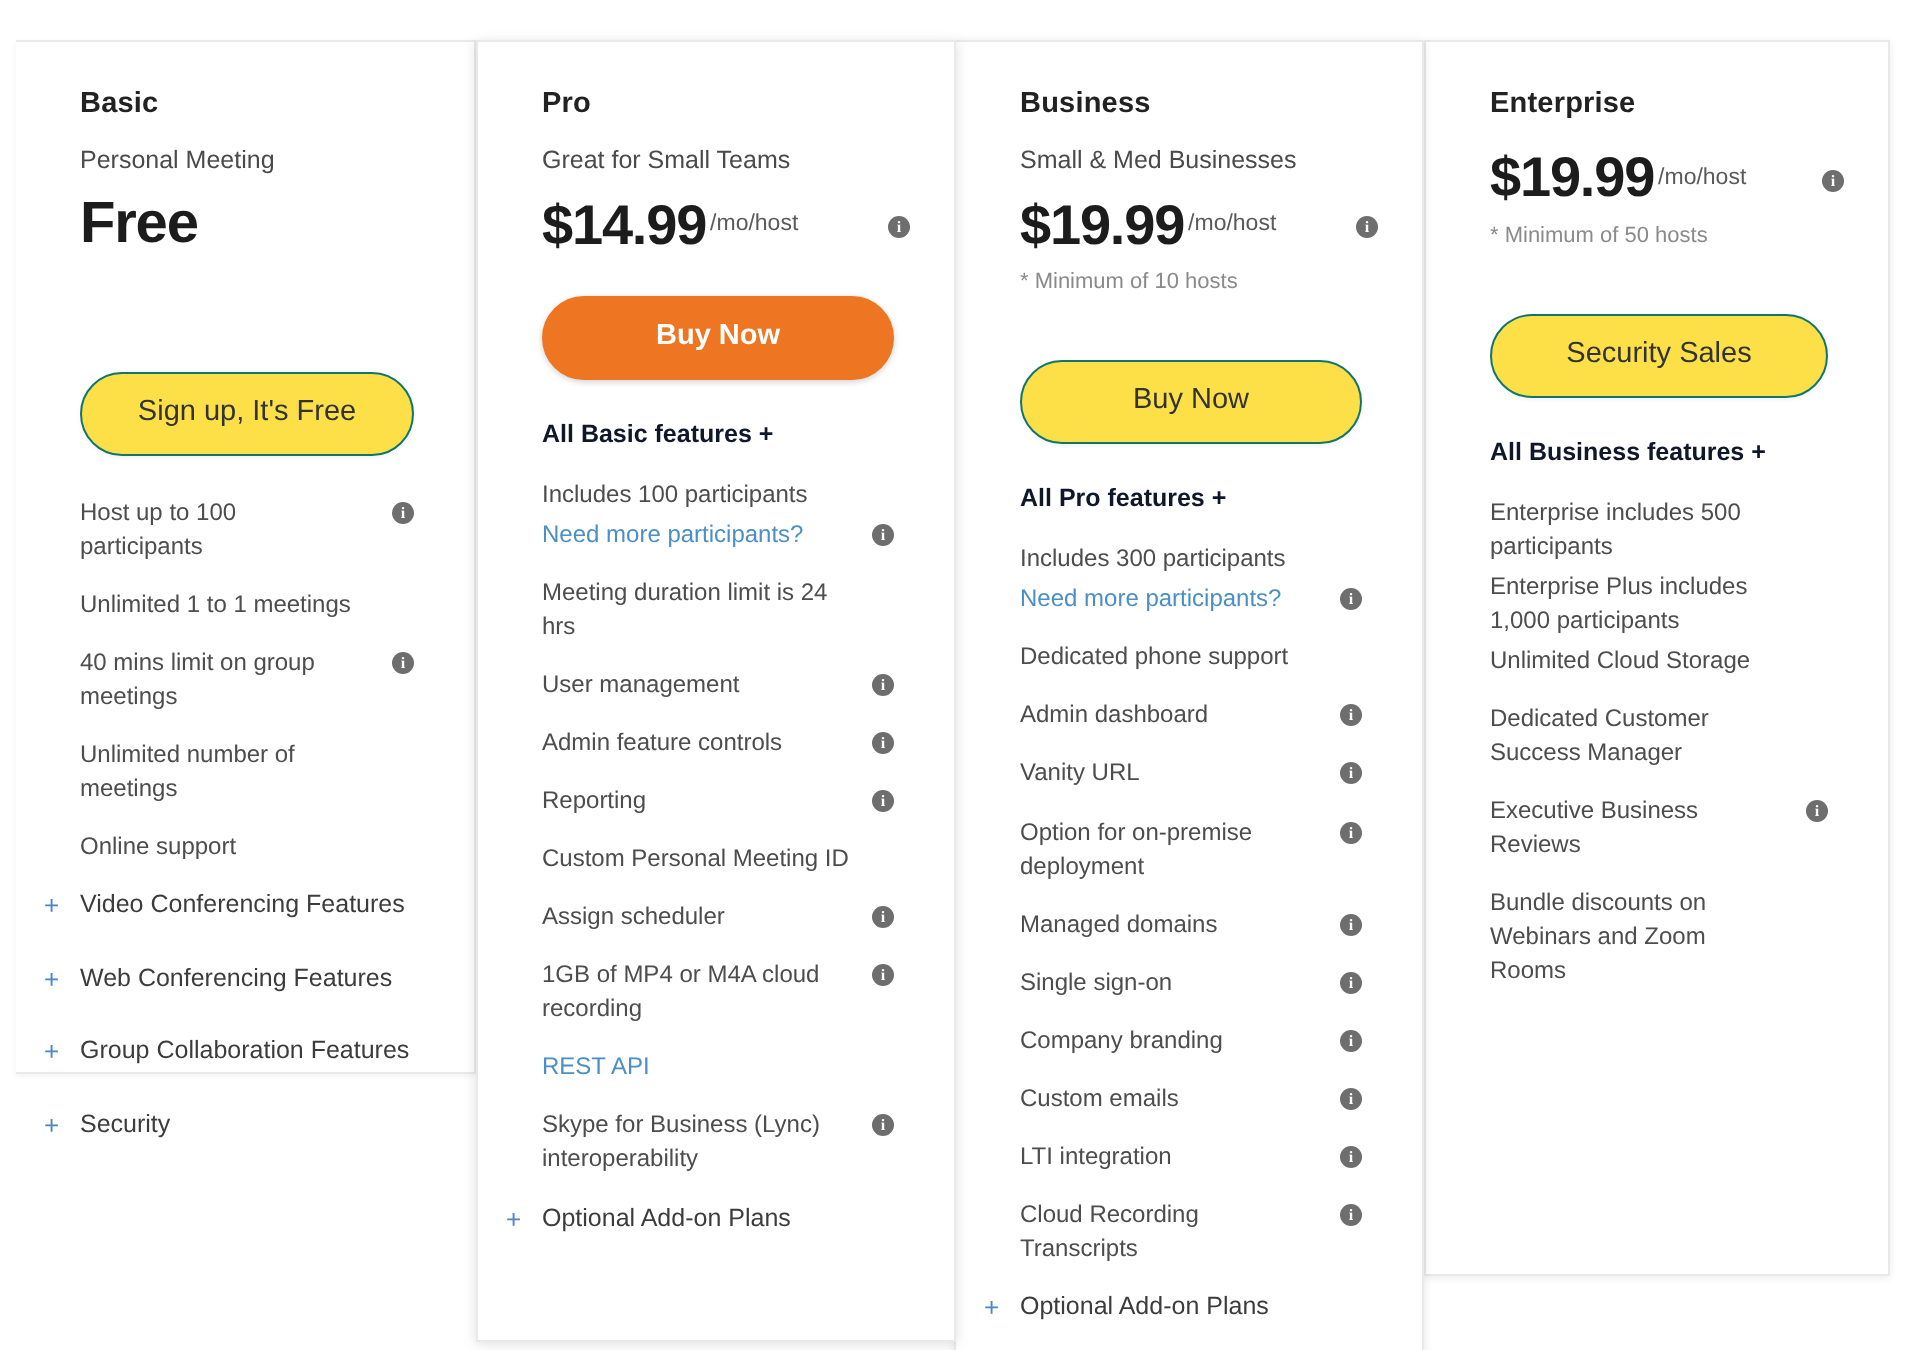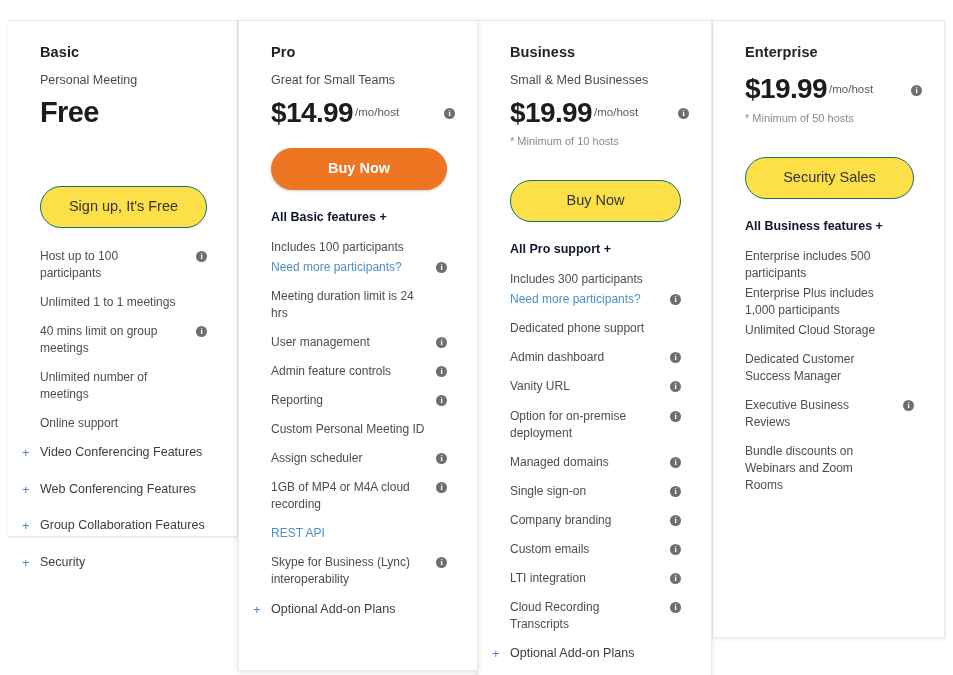--- a/index.html
+++ b/index.html
@@ -321,21 +321,21 @@
     <div class="plan-card business">
       <div class="plan-name">Business</div>
       <div class="plan-tagline">Small &amp; Med Businesses</div>
       <div class="price-row">
         <span class="price-main">$19.99</span>
         <span class="price-unit">/mo/host</span>
         <span class="info-icon price-info">i</span>
       </div>
       <div class="price-note">* Minimum of 10 hosts</div>
       <div class="cta outline">Buy Now</div>
-      <div class="features-head">All Pro support +</div>
+      <div class="features-head">All Pro features +</div>
       <ul class="feature-list">
         <li class="feature-item tight">
           <span class="feature-text">Includes 300 participants</span>
         </li>
         <li class="feature-item">
           <span class="feature-text link">Need more participants?</span>
           <span class="info-icon">i</span>
         </li>
         <li class="feature-item">
           <span class="feature-text">Dedicated phone support</span>

